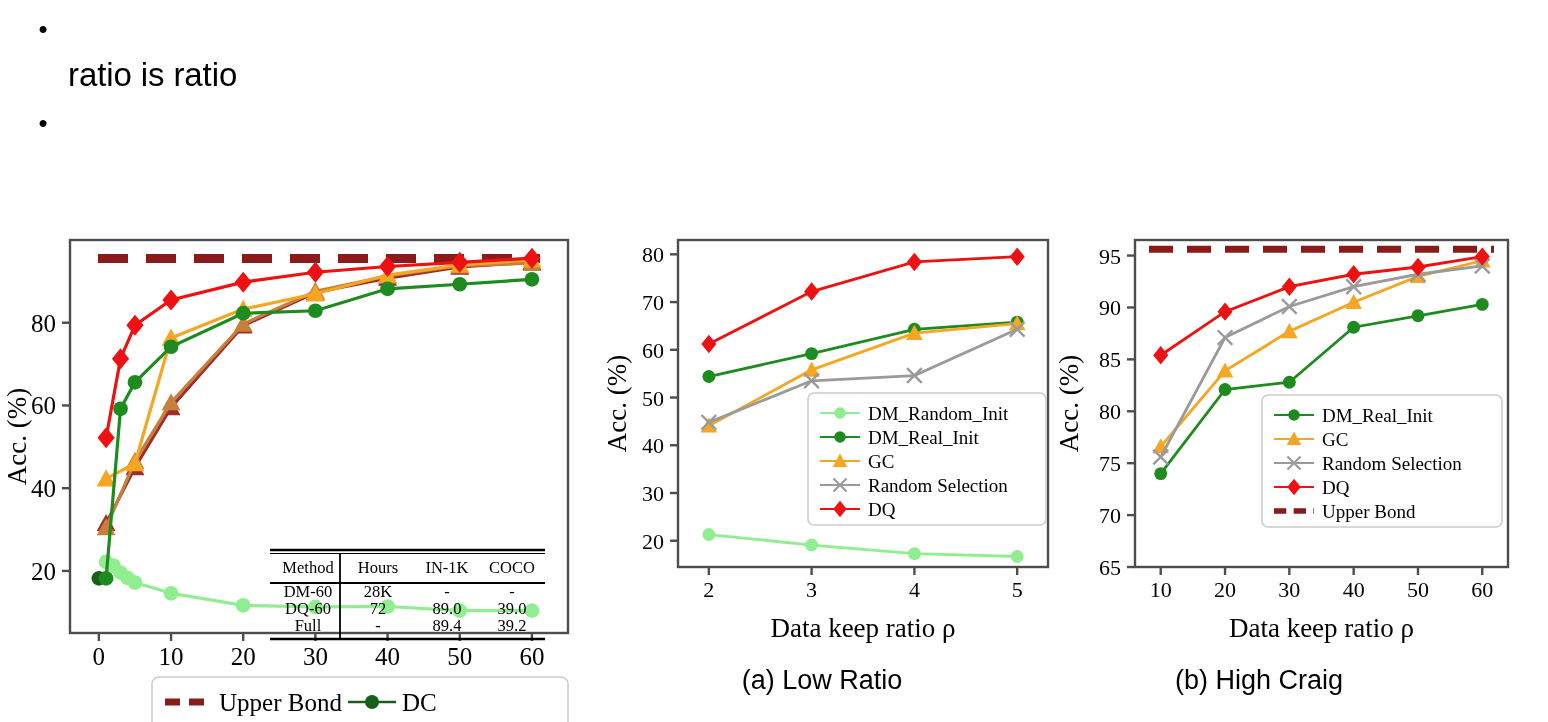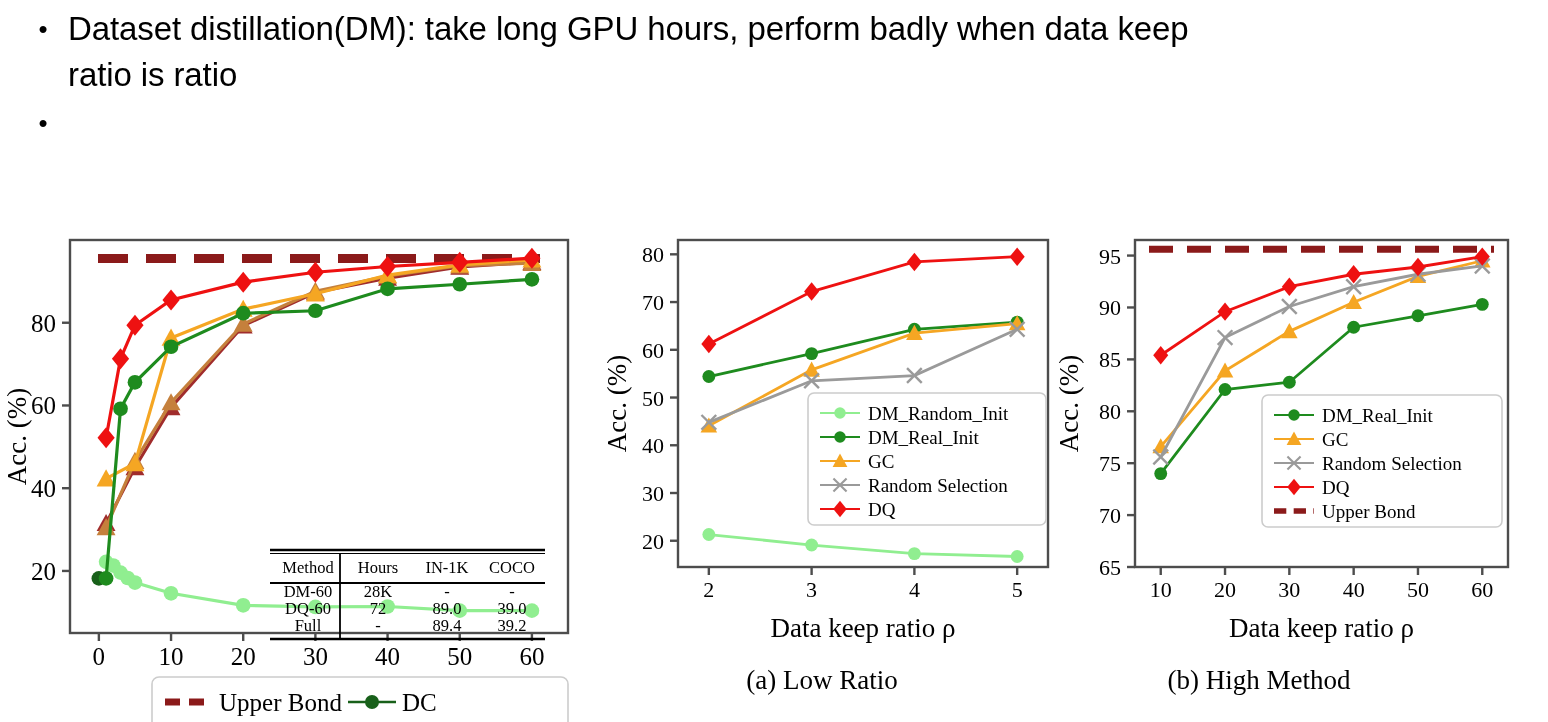--- a/index.html
+++ b/index.html
@@ -17,40 +17,40 @@
              text-decoration-style:wavy; text-decoration-thickness:1px;
              text-underline-offset:3px;}
 
   
   #figures{position:absolute;left:0;top:215px;width:1548px;height:507px;}
   .fig{position:absolute;top:0;}
   #fig1{left:0;width:600px;}
   #fig2{left:600px;width:460px;}
   #fig3{left:1050px;width:498px;}
   .caption{position:absolute;top:450px;width:100%;text-align:center;
-           font-family:Liberation Serif, serif;font-size:27px;}
+           font-family:Liberation Sans, sans-serif;font-size:27px;}
   #fig2 .caption{left:-8px;}
   #fig3 .caption{left:-40px;}
   svg{display:block;}
   text{font-family:"Liberation Serif",serif;fill:#000;}
   .tick-lbl{font-size:25px;}
   .tick-lbl-sm{font-size:22px;}
   .axis-title{font-size:27px;}
   .legend-lbl{font-size:25px;}
   .legend-lbl-sm{font-size:19px;}
   .tbl-txt{font-size:16.5px;font-family:"Liberation Serif",serif;}
 </style>
 </head>
 <body>
 
 <div id="slide-text">
   <div class="b1 bullet-row">
     <span class="bullet-dot">•</span>
     <span class="bullet-body">
-      <span>Dataset distillation(DM): take long GPU hours, perform badly when data keep</span><br>
+      <br>
       <span>ratio is ratio</span>
     </span>
   </div>
   <div class="b2 bullet-row">
     <span class="bullet-dot">•</span>
   </div>
 </div>
 
 <div id="figures">
   <div class="fig" id="fig1">
@@ -497,15 +497,15 @@
             <text x="272" y="279" class="legend-lbl-sm">DQ</text>
           </g>
           <g>
             <g>
               <line x1="224" y1="296" x2="264" y2="296" stroke="#8B1A1A" stroke-width="5.739999999999999" stroke-dasharray="12.299999999999999,7.38"></line>
             </g>
             <text x="272" y="303" class="legend-lbl-sm">Upper Bond</text>
           </g>
         </g>
       </svg>
-      <div class="caption">(b) High Method</div>
+      <div class="caption">(b) High Craig</div>
   </div>
 </div>
 
 </body></html>

